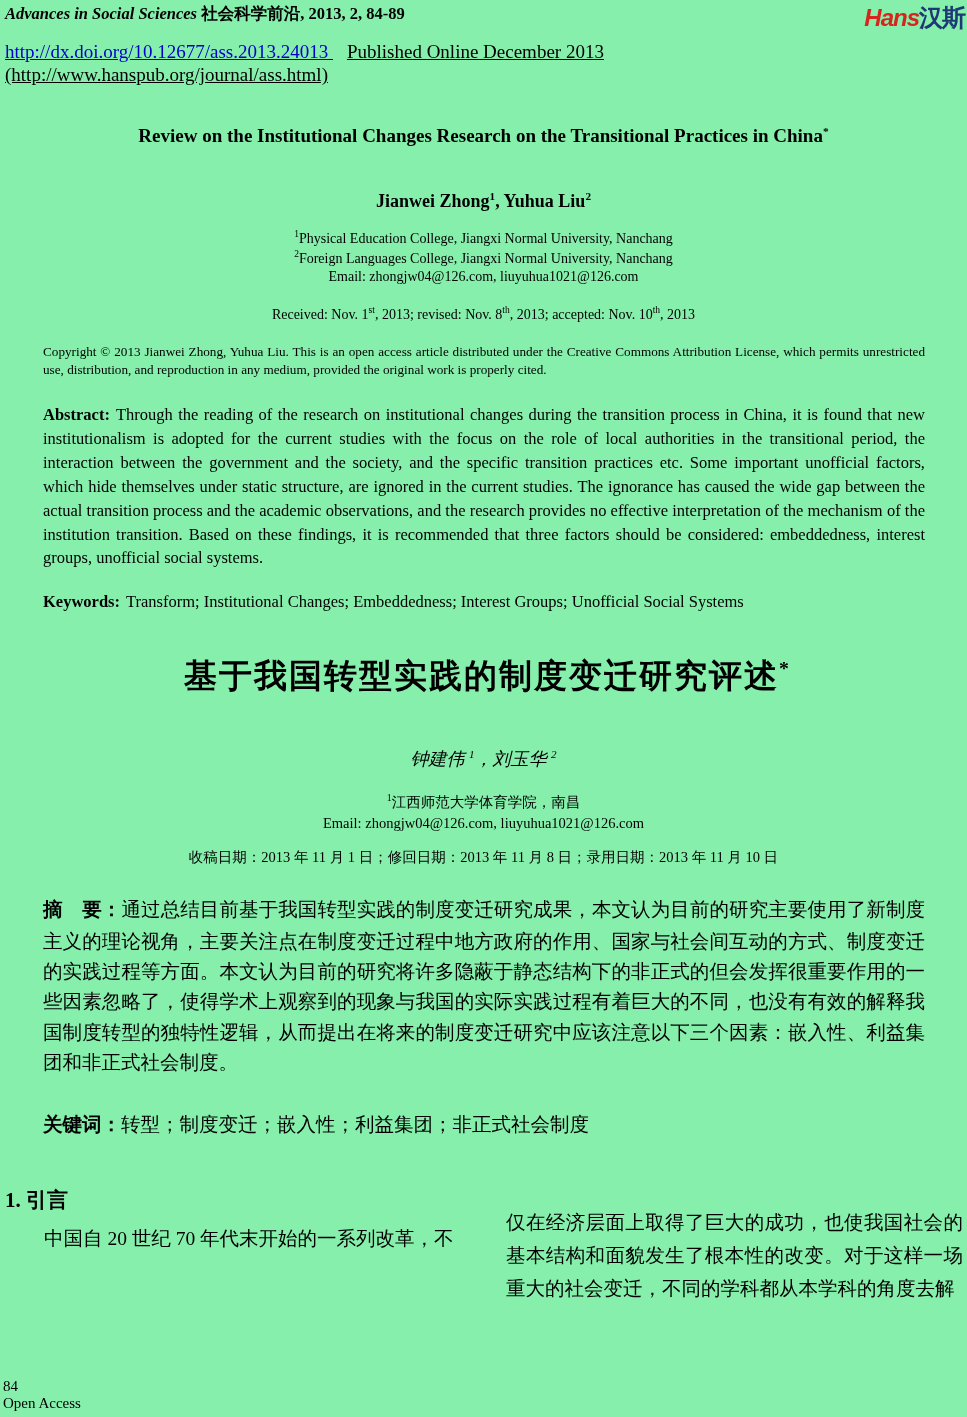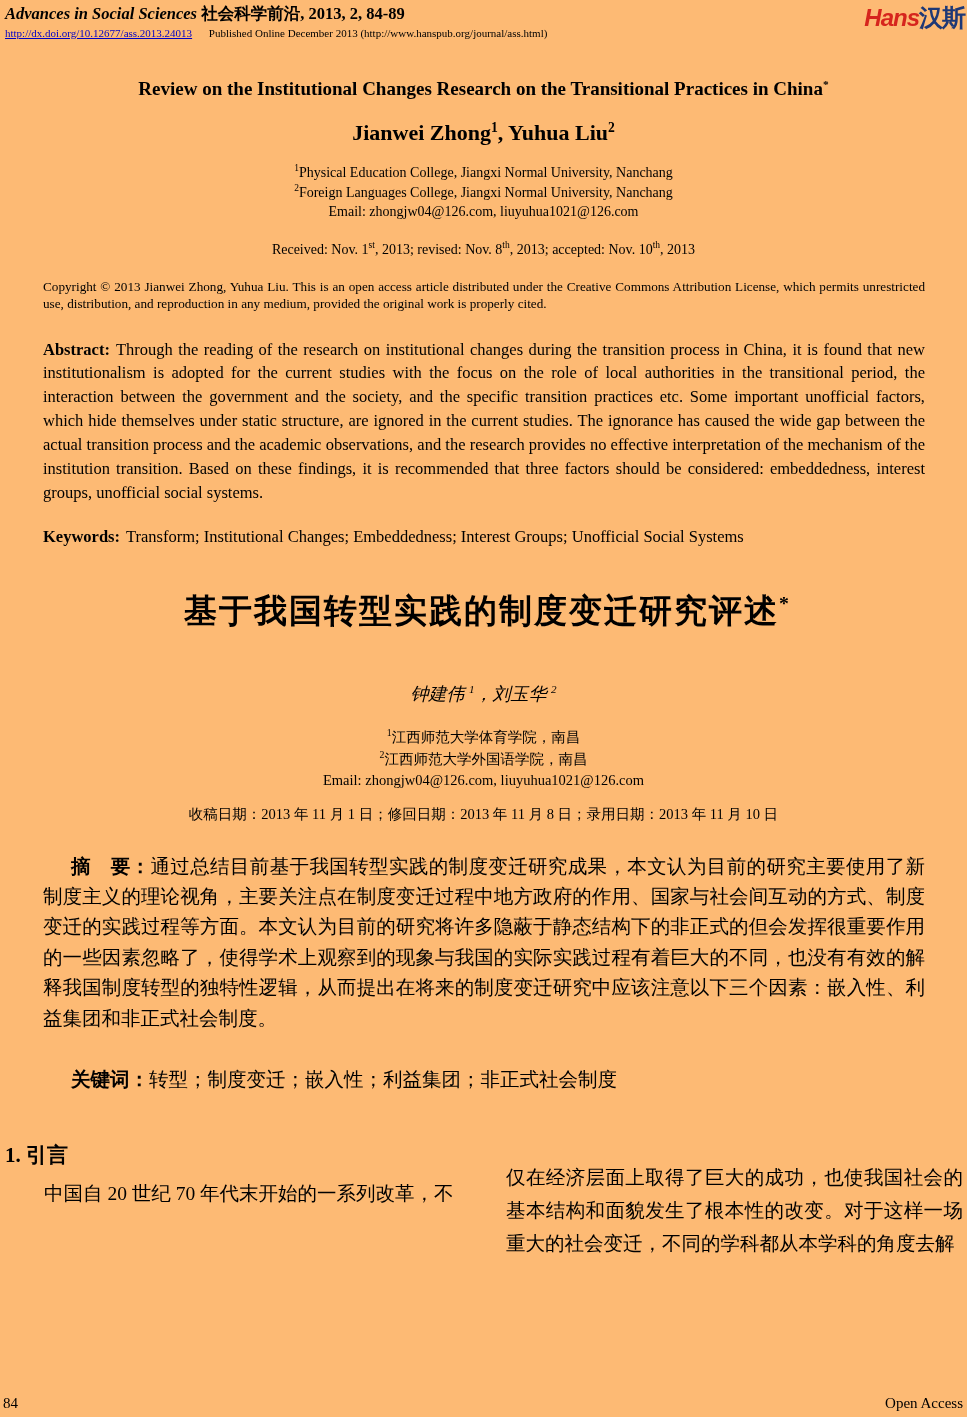--- a/index.html
+++ b/index.html
@@ -1,69 +1,69 @@
 <!DOCTYPE html>
 <html><head>
 <meta charset="utf-8">
 <style>
   html,body { margin:0; padding:0; background:#ffffff; }
   body { width:967px; height:1417px; font-family:"Liberation Serif","DejaVu Serif",serif; color:#000; }
-  .page { position:relative; width:967px; height:1417px; overflow:hidden; background:#fdba74; }
+  .page { position:relative; width:967px; height:1417px; overflow:hidden; background:#86efac; }
 
   
   .header { display:flex; justify-content:space-between; align-items:flex-start; padding:4px 2px 0 5px; }
   .header-left { line-height:1.25; }
   .header-line1 { font-size:16.5px; font-weight:bold; }
   .journal-en { font-style:italic; }
-  .header-line2 { font-size:11px; margin-top:2px; }
+  .header-line2 { font-size:19px; margin-top:15px;text-decoration:underline; }
   .doi-link { color:#0000C8; text-decoration:underline; cursor:pointer; }
   .published-info { margin-left:14px; }
   .logo { font-family:"Liberation Sans","DejaVu Sans",sans-serif; font-weight:bold; font-size:24px; white-space:nowrap; line-height:1; padding-top:2px; }
   .logo-hans { color:#D6251D; font-style:italic; letter-spacing:-1px; }
   .logo-cn { color:#1E3876; letter-spacing:-1px; }
 
   
   .title-en { margin:36px 60px 0; text-align:center; font-size:19px; font-weight:bold; line-height:1.4; }
   .title-en sup, .title-cn sup { font-size:60%; }
-  .authors-en { margin-top:17px; text-align:center; font-size:22px; font-weight:bold; }
+  .authors-en { margin-top:40px; text-align:center; font-size:18px; font-weight:bold; }
   .authors-en sup { font-size:62%; }
   .affiliations { margin-top:16px; text-align:center; font-size:14px; line-height:1.32; }
   .affiliations sup { font-size:68%; }
   .received { margin-top:19px; text-align:center; font-size:14px; }
   .received sup { font-size:68%; }
   .copyright { margin:20px 42px 0 43px; font-size:13.2px; line-height:1.32; text-align:justify; }
   .abstract-en { margin:25px 42px 0 43px; font-size:16.5px; line-height:1.45; text-align:justify; }
   .inline-label { font-weight:bold; margin-right:6px; }
   .keywords-en { margin:22px 42px 0 43px; font-size:16.5px; }
 
   
   .title-cn { margin-top:42px; text-align:center; font-size:33px; font-weight:bold; letter-spacing:2px;padding-left:8px; }
   .authors-cn { margin-top:48px; text-align:center; font-size:18px; font-style:italic; }
   .authors-cn sup { font-size:62%; }
   .affiliations-cn { margin-top:20px; text-align:center; font-size:14.5px; line-height:1.45; }
   .affiliations-cn sup { font-size:68%; }
   .received-cn { margin-top:14px; text-align:center; font-size:14.5px; }
   .abstract-cn { margin:28px 42px 0 43px; font-size:19.5px; line-height:1.56; text-align:justify; }
-  .cn-label { font-weight:bold; font-family:Liberation Serif, serif;margin-left:28px; }
+  .cn-label { font-weight:bold; font-family:Liberation Mono, monospace; }
   .keywords-cn { margin:32px 42px 0 43px; font-size:19.5px; }
 
   
   .columns { display:flex; margin:48px 4px 0 5px; gap:44px; }
   .col { width:458px; font-size:19.5px; text-align:justify; }
   .section-heading { font-size:21px; font-weight:bold; font-family:"Liberation Serif","DejaVu Serif",serif; }
   .section-heading .heading-cn { font-family:"Liberation Sans","DejaVu Sans",sans-serif; }
   .col-left p.body-par { margin:8px 0 0; text-indent:2em; line-height:1.7; }
   .col-right { margin-top:20px; line-height:1.7; }
   .footnote { margin-top:7px; }
   .footnote-rule { border:none; border-top:2px solid #000; margin:0 0 3px; width:100%; }
   .footnote-text { font-size:13.5px; }
   .footnote-text sup { font-size:70%; }
 
   
-  .footer { position:absolute; left:0; right:0; bottom:5px; display:flex; justify-content:space-between; padding:0 4px 0 3px; font-size:15px; }
+  .footer { position:absolute; left:0; right:0; bottom:5px; display:flex; justify-content:space-between; padding:0 4px 0 3px; font-size:15px;flex-direction:column; }
 </style>
 </head>
 <body>
 
 <div class="page">
 
   <div class="header">
     <div class="header-left">
       <div class="header-line1">
         <span class="journal-en">Advances in Social Sciences</span>
@@ -106,21 +106,20 @@
   </div>
 
   <h1 class="title-cn"><span>基于我国转型实践的制度变迁研究评述</span><sup>*</sup></h1>
 
   <div class="authors-cn">
     <span>钟建伟</span> <sup>1</sup><span>，</span><span>刘玉华</span> <sup>2</sup>
   </div>
 
   <div class="affiliations-cn">
     <div><sup>1</sup><span>江西师范大学体育学院，南昌</span></div>
-    <div><sup>2</sup><span>江西师范大学外国语学院，南昌</span></div>
     <div>Email: zhongjw04@126.com, liuyuhua1021@126.com</div>
   </div>
 
   <div class="received-cn">收稿日期：2013 年 11 月 1 日；修回日期：2013 年 11 月 8 日；录用日期：2013 年 11 月 10 日</div>
 
   <div class="abstract-cn">
     <span class="cn-label">摘　要：</span><span>通过总结目前基于我国转型实践的制度变迁研究成果，本文认为目前的研究主要使用了新制度主义的理论视角，主要关注点在制度变迁过程中地方政府的作用、国家与社会间互动的方式、制度变迁的实践过程等方面。本文认为目前的研究将许多隐蔽于静态结构下的非正式的但会发挥很重要作用的一些因素忽略了，使得学术上观察到的现象与我国的实际实践过程有着巨大的不同，也没有有效的解释我国制度转型的独特性逻辑，从而提出在将来的制度变迁研究中应该注意以下三个因素：嵌入性、利益集团和非正式社会制度。</span>
   </div>
 
   <div class="keywords-cn">

